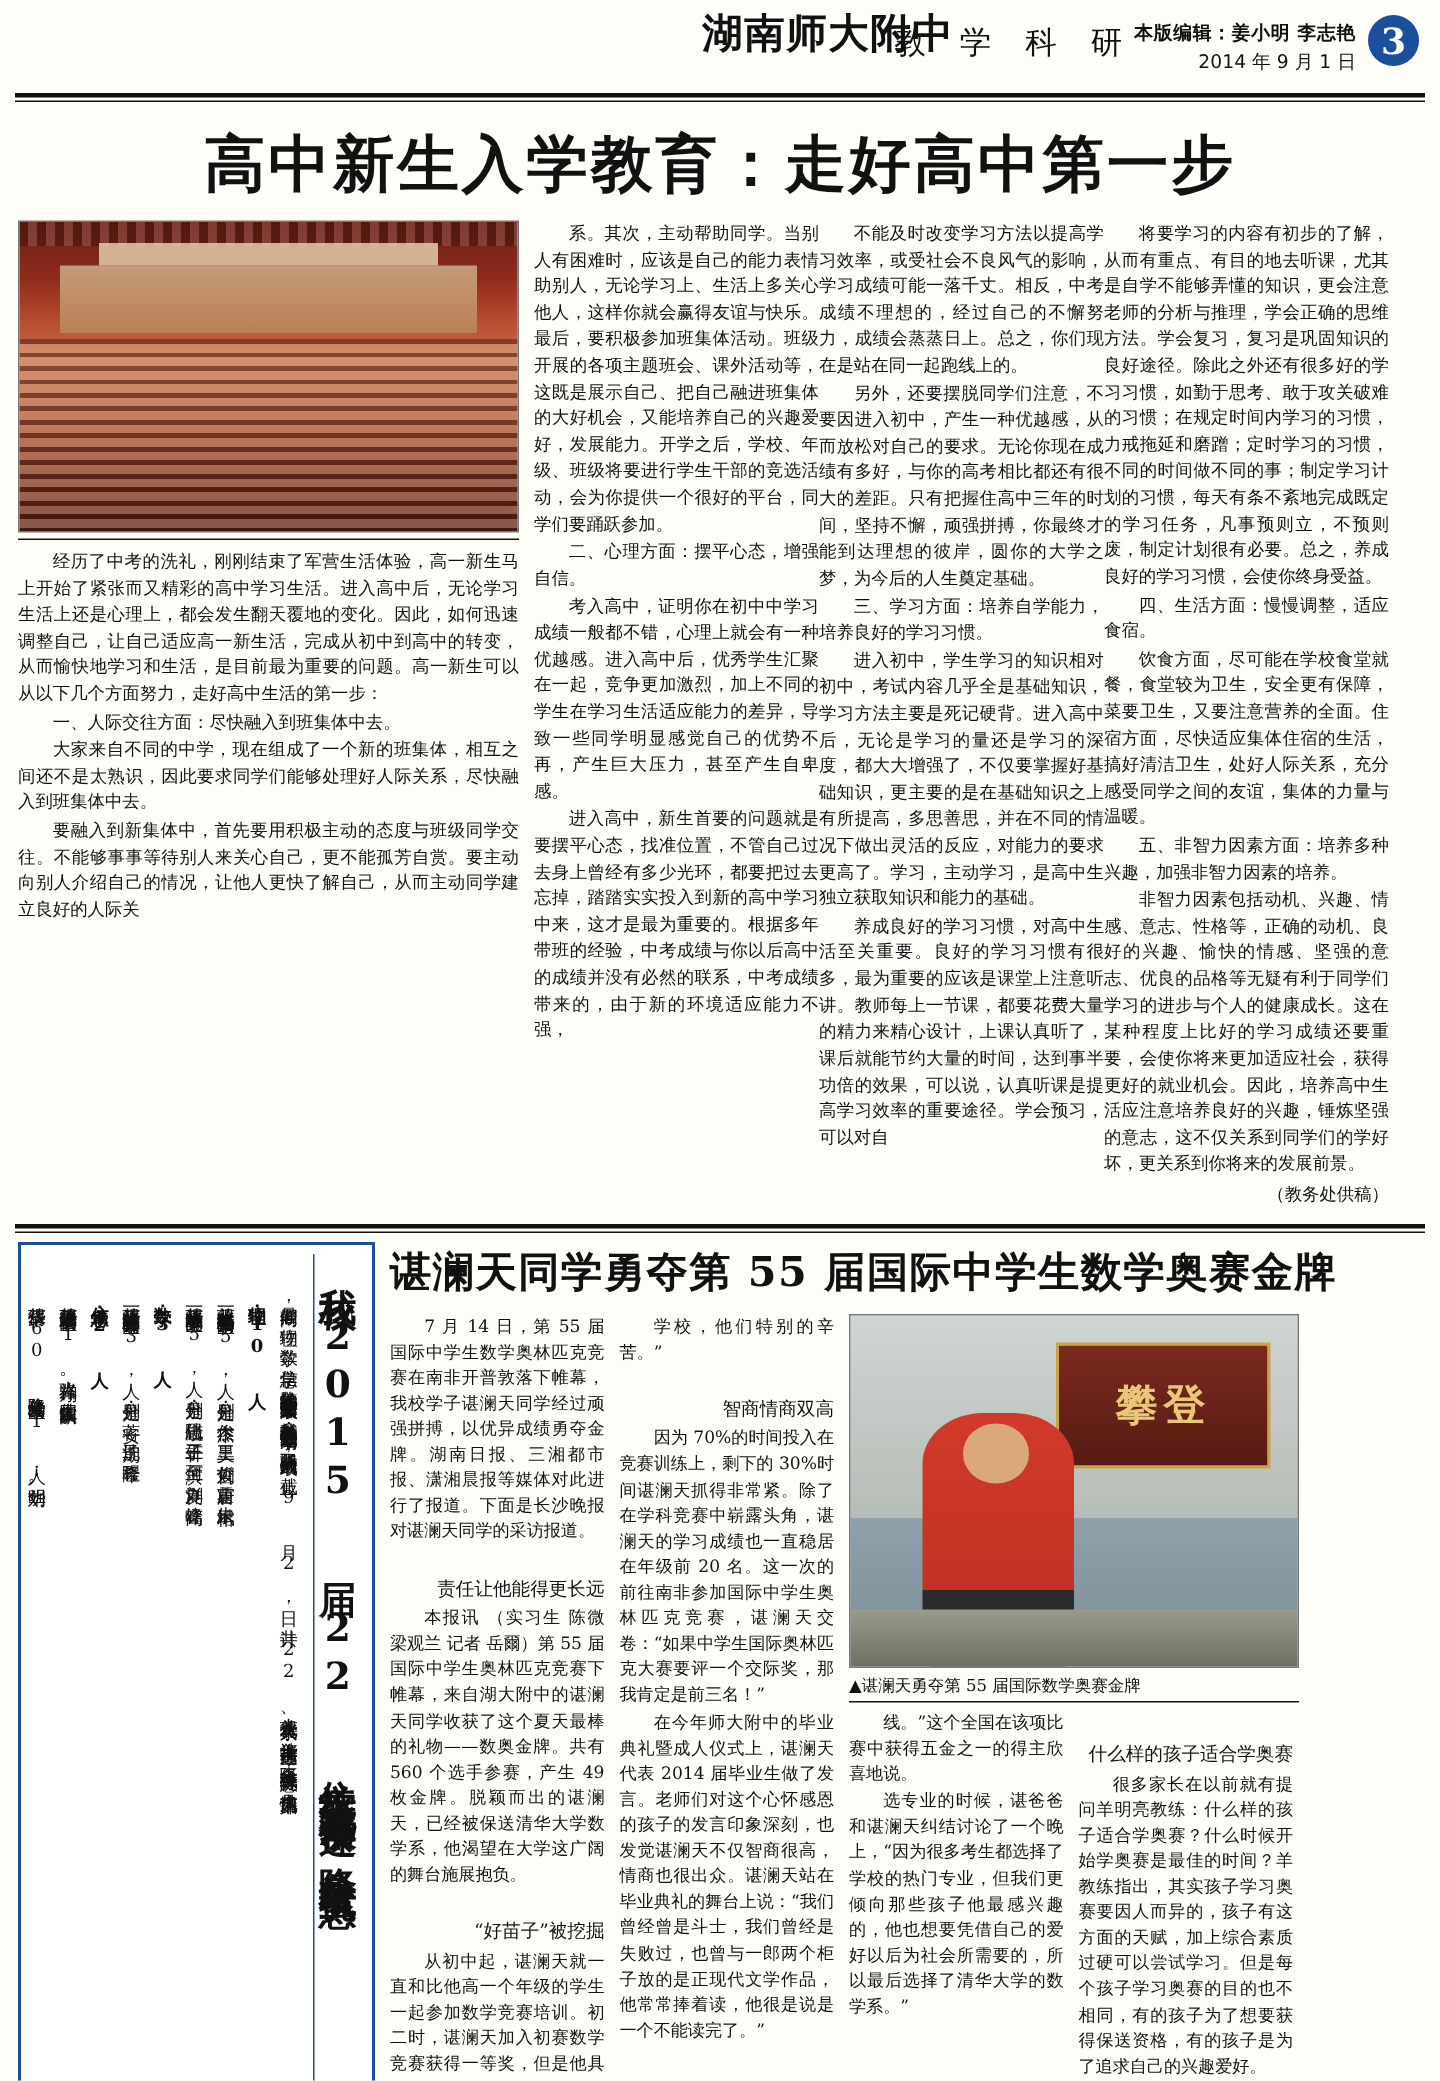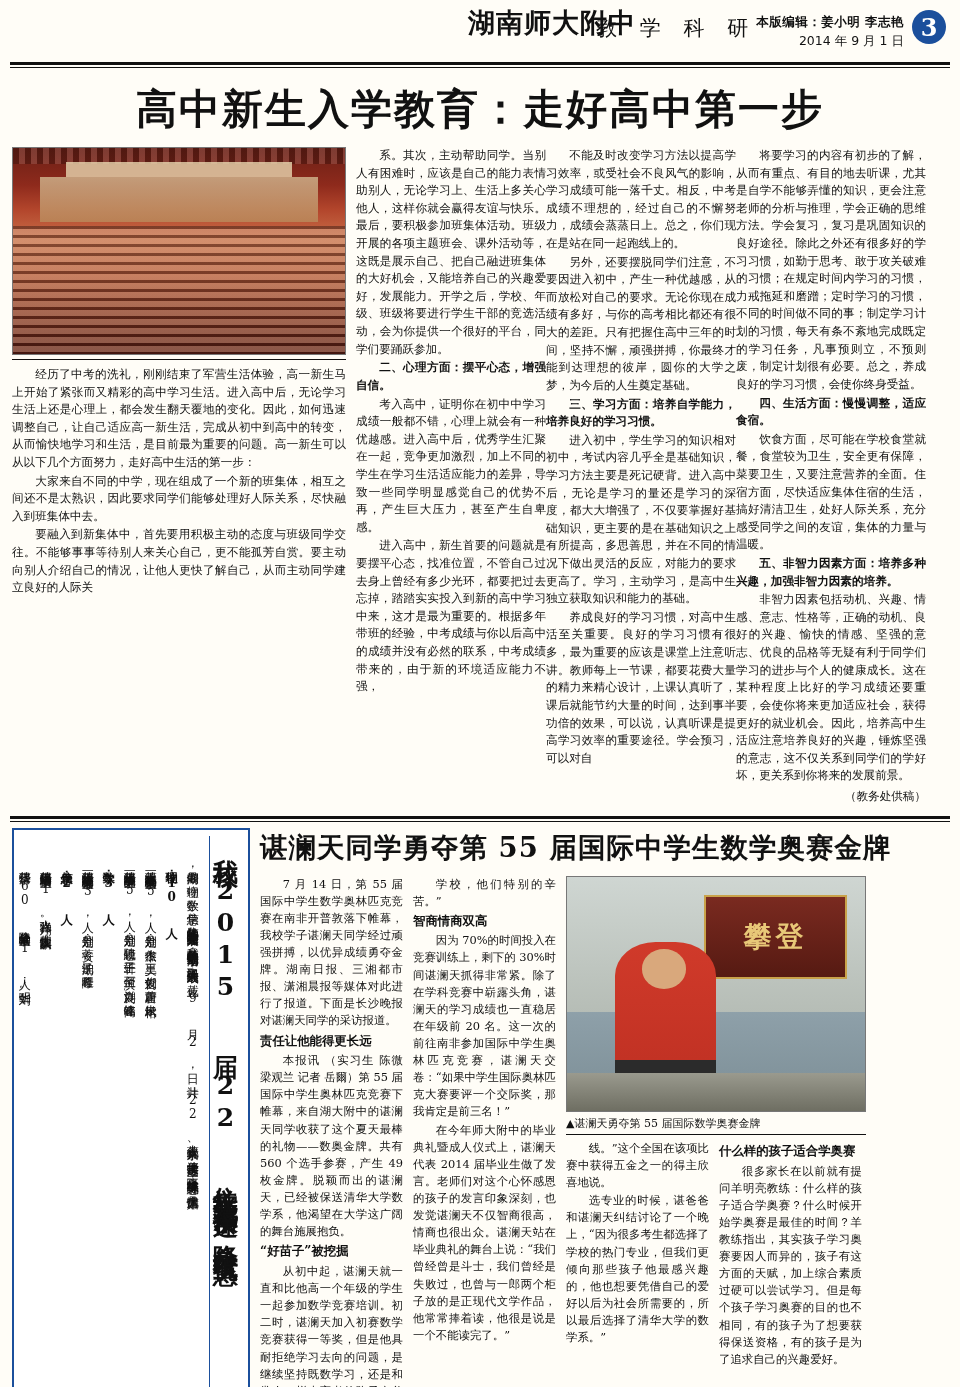--- a/index.html
+++ b/index.html
@@ -72,21 +72,21 @@
   .caption-rule{height:1px;background:#111;margin-top:4px;width:334px;}
 
   .body-cols{display:flex;flex:1;}
   .col{
     font-family:"DejaVu Serif","Liberation Serif",serif;
     font-size:11.6px;line-height:1.52;text-align:justify;
     text-justify:inter-ideograph;
     color:#111;
   }
   .col p{margin:0 0 1px 0;text-indent:2em;}
-  .col p.sub{font-weight:bold;text-indent:2em;}
+  .col p.sub{font-weight:normal;text-indent:2em;}
   .photo-col .col{width:334px;}
   .body-cols .col{width:190px;flex:0 0 190px;}
 
   .signoff{text-align:right;font-family:"DejaVu Serif","Liberation Serif",serif;font-size:11.6px;margin-top:3px;}
 
   
   .mid-rule{height:3px;background:#111;margin:10px 10px 0 10px;}
   .mid-rule2{height:1px;background:#111;margin:2px 10px 6px 10px;}
 
   
@@ -118,21 +118,21 @@
     text-align:left;
     font-family:"DejaVu Serif","Liberation Serif",serif;
     font-size:27.5px;font-weight:bold;letter-spacing:1px;
     padding:2px 0 10px 0;
   }
   .bottom-cols{display:flex;gap:10px;}
   .bcol{width:143px;flex:0 0 143px;
     font-family:"DejaVu Serif","Liberation Serif",serif;
     font-size:11.4px;line-height:1.5;text-align:justify;text-justify:inter-ideograph;}
   .bcol p{margin:0 0 1px 0;text-indent:2em;}
-  .bcol h4{margin:2px 0 2px 0;font-size:12.4px;text-align:left;font-weight:bold;}
+  .bcol h4{margin:20px 0 2px 0;font-size:12.4px;text-align:right;font-weight:normal;}
   .bcol-wide{width:300px;flex:0 0 300px;}
   .photo2{
     width:300px;height:236px;border:1px solid #777;box-sizing:border-box;
     position:relative;overflow:hidden;
     background:linear-gradient(#b9c3c9 0%,#9fb0b8 35%,#8d9fa8 60%,#7b8d95 100%);
   }
   .photo2 .wall{position:absolute;left:0;right:0;top:0;height:58%;
     background:linear-gradient(#cfd6d2,#b6bdb6);}
   .photo2 .plaque{position:absolute;left:46%;right:6%;top:8%;height:34%;
     background:linear-gradient(#7a2a20,#561a12);border:2px solid #c9a24a;}
@@ -174,20 +174,21 @@
     <div class="photo-col">
       <div class="photo">
         <div class="ceil"></div>
           <div class="banner"></div>
           <div class="stage"></div>
           <div class="hall-rows"></div>
       </div>
       <div class="caption-rule"></div>
       <div class="col" style="margin-top:6px;">
         <p>经历了中考的洗礼，刚刚结束了军营生活体验，高一新生马上开始了紧张而又精彩的高中学习生活。进入高中后，无论学习生活上还是心理上，都会发生翻天覆地的变化。因此，如何迅速调整自己，让自己适应高一新生活，完成从初中到高中的转变，从而愉快地学习和生活，是目前最为重要的问题。高一新生可以从以下几个方面努力，走好高中生活的第一步：</p>
+        <p class="sub">一、人际交往方面：尽快融入到班集体中去。</p>
         <p>大家来自不同的中学，现在组成了一个新的班集体，相互之间还不是太熟识，因此要求同学们能够处理好人际关系，尽快融入到班集体中去。</p>
         <p>要融入到新集体中，首先要用积极主动的态度与班级同学交往。不能够事事等待别人来关心自己，更不能孤芳自赏。要主动向别人介绍自己的情况，让他人更快了解自己，从而主动同学建立良好的人际关</p>
       </div>
     </div>
 
     <div class="body-cols">
       <div class="col">
         <p>系。其次，主动帮助同学。当别人有困难时，应该是自己的能力表情助别人，无论学习上、生活上多关心他人，这样你就会赢得友谊与快乐。最后，要积极参加班集体活动。班级开展的各项主题班会、课外活动等，这既是展示自己、把自己融进班集体的大好机会，又能培养自己的兴趣爱好，发展能力。开学之后，学校、年级、班级将要进行学生干部的竞选活动，会为你提供一个很好的平台，同学们要踊跃参加。</p>
         <p class="sub">二、心理方面：摆平心态，增强自信。</p>
         <p>考入高中，证明你在初中中学习成绩一般都不错，心理上就会有一种优越感。进入高中后，优秀学生汇聚在一起，竞争更加激烈，加上不同的学生在学习生活适应能力的差异，导致一些同学明显感觉自己的优势不再，产生巨大压力，甚至产生自卑感。</p>

